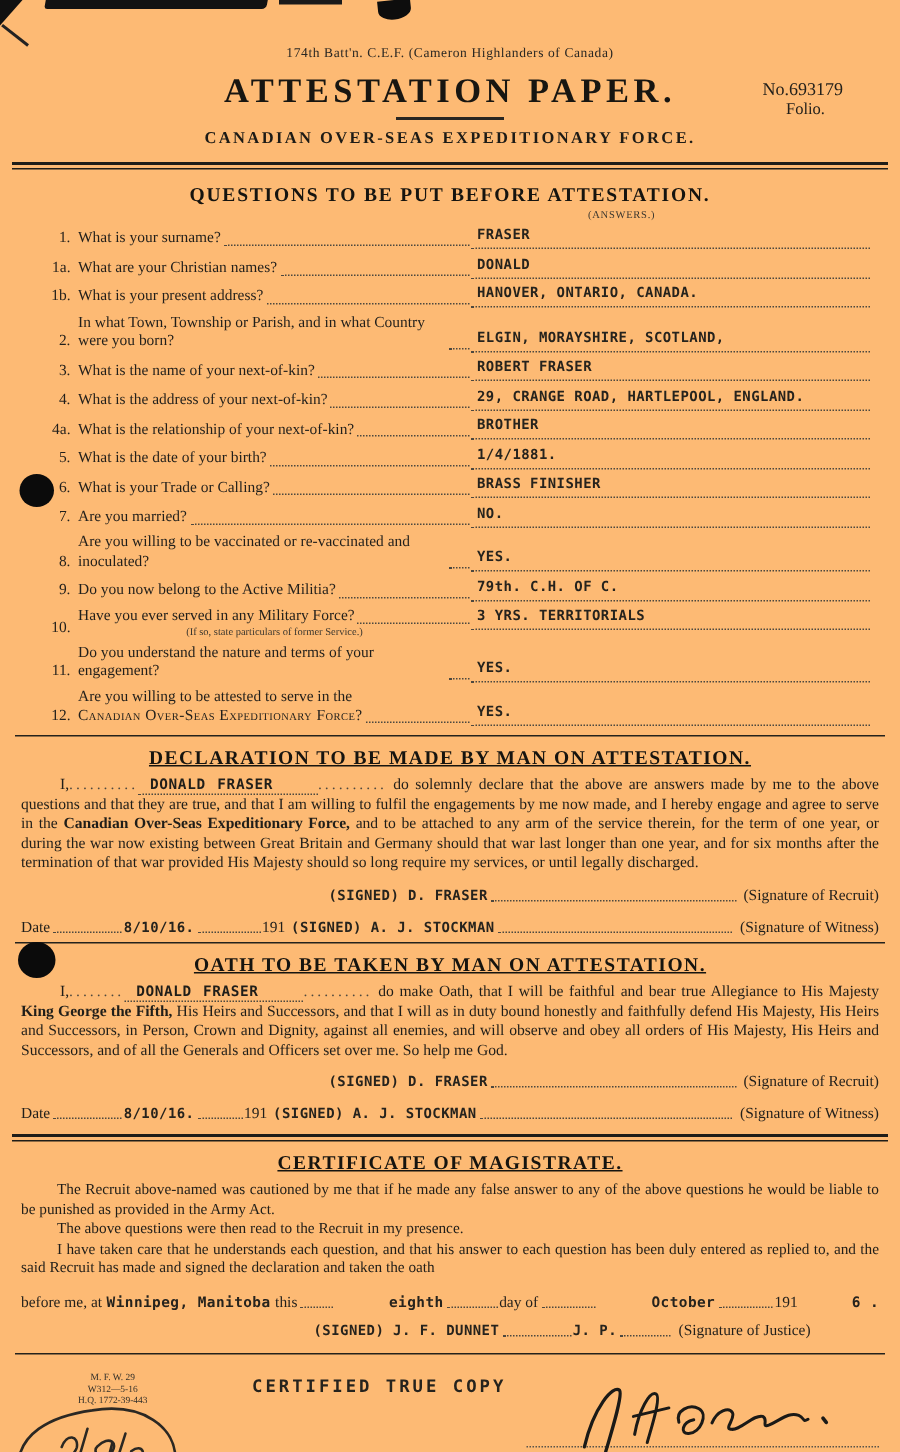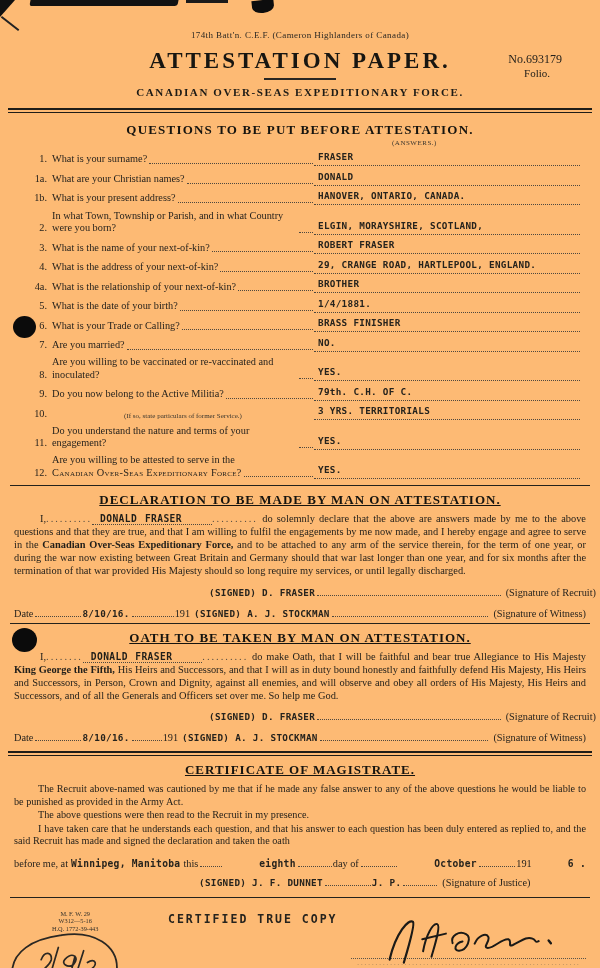--- a/index.html
+++ b/index.html
@@ -44,21 +44,21 @@
   .q-ans.top{align-self:flex-start;}
   .typed{font-family:"DejaVu Sans Mono",monospace;font-weight:700;font-size:9.3px;letter-spacing:.3px;color:#26231d;white-space:nowrap;}
 
   
   .sec-heading{text-align:center;font-size:13px;font-weight:700;letter-spacing:1px;margin:6px 0 5px 0;color:#16140f;text-decoration:underline;}
   .body-par{padding:0 14px;font-size:10.4px;line-height:1.24;text-align:justify;color:#201e19;}
   .body-par .indent{display:inline-block;width:26px;}
   .inline-name{font-family:"DejaVu Sans Mono",monospace;font-weight:700;font-size:9.6px;letter-spacing:.4px;border-bottom:1.3px dotted #4d483f;padding:0 30px 0 8px;}
   .dots-inline{letter-spacing:2px;color:#4d483f;}
 
-  .sig-row{display:flex;align-items:flex-end;padding:0 4px;margin-top:9px;font-size:10.3px;}
+  .sig-row{display:flex;align-items:flex-end;padding:0 14px;margin-top:9px;font-size:10.3px;}
   .sig-row .spacer{flex:none;}
   .sig-label{flex:none;padding-left:4px;}
   .date-row{display:flex;align-items:flex-end;padding:0 14px;margin-top:10px;font-size:10.3px;}
 
   
   .cert-par{padding:0 14px;font-size:10.2px;line-height:1.22;text-align:justify;color:#201e19;margin-bottom:1px;}
   .before-row{display:flex;align-items:flex-end;padding:0 14px;margin-top:10px;font-size:10.3px;flex-wrap:nowrap;}
   .before-row .typed{font-size:9.6px;margin-left:36px;}
 
   
@@ -211,20 +211,24 @@
           <span class="q-line">
             <span class="q-main">Do you now belong to the Active Militia?</span>
             <i class="lead"></i>
           </span>
         </span>
         <span class="q-ans"><span class="typed">79th. C.H. OF C.</span></span>
       </div>
       <div class="q-row">
         <span class="q-num">10.</span>
         <span class="q-text">
+          <span class="q-line">
+            <span class="q-main">Have you ever served in any Military Force?</span>
+            <i class="lead"></i>
+          </span>
           <span class="q-note">(If so, state particulars of former Service.)</span>
         </span>
         <span class="q-ans top"><span class="typed">3 YRS. TERRITORIALS</span></span>
       </div>
       <div class="q-row">
         <span class="q-num">11.</span>
         <span class="q-text">
           <span class="q-line">
             <span class="q-main">Do you understand the nature and terms of your engagement?</span>
             <i class="lead"></i>

